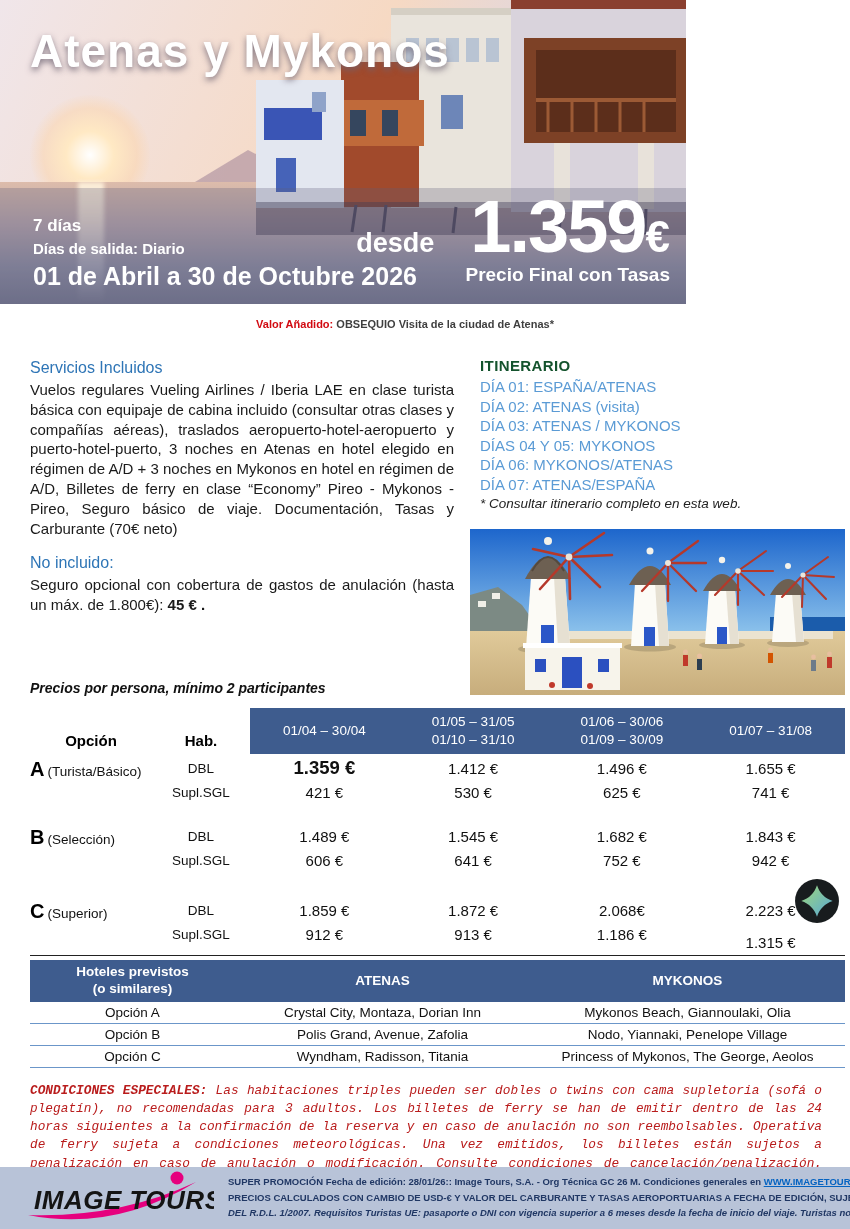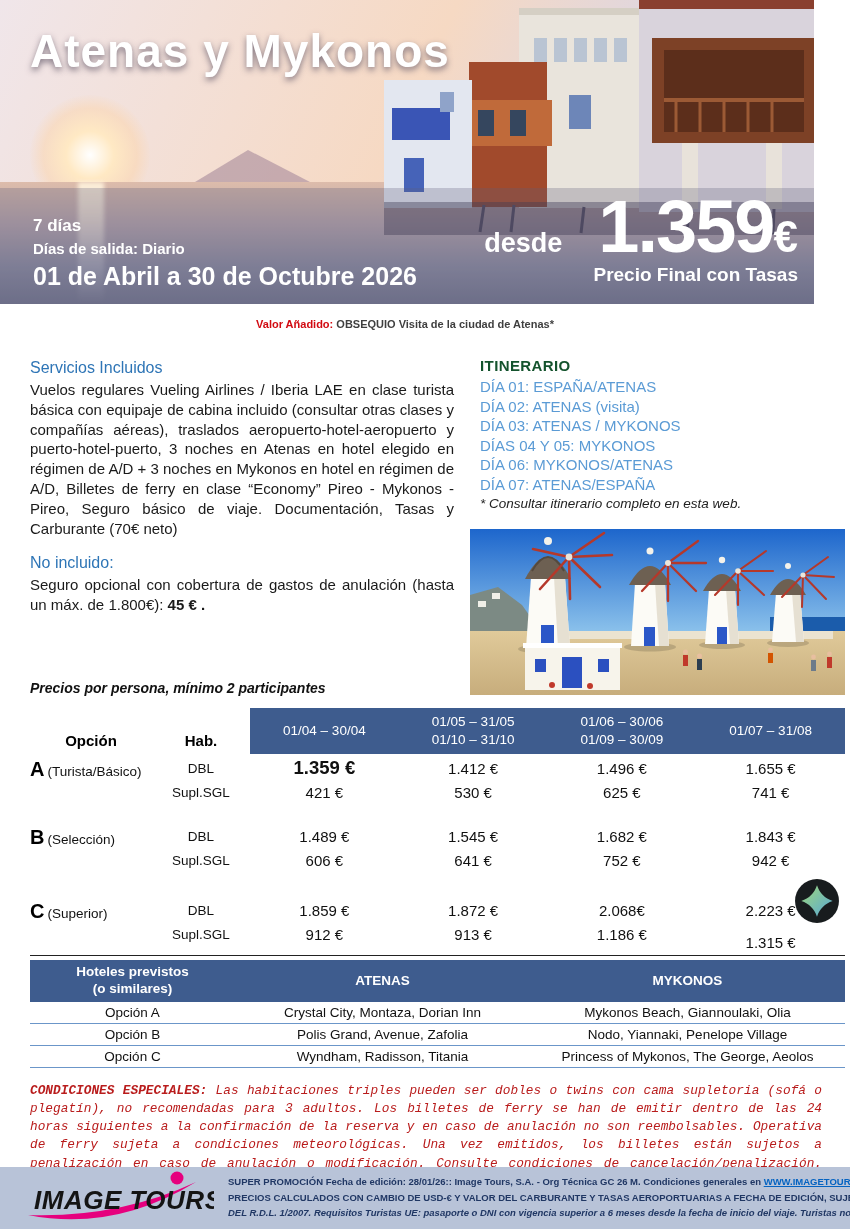--- a/index.html
+++ b/index.html
@@ -1,20 +1,20 @@
 <!DOCTYPE html>
 <html><head>
 <meta charset="utf-8">
 <style>
   * { margin:0; padding:0; box-sizing:border-box; }
   body { background:#888; font-family:"Liberation Sans", sans-serif; }
   .page { position:relative; width:850px; height:1229px; background:#ffffff; margin:0 auto; overflow:hidden; }
 
   
-  .hero { position:absolute; top:0; left:0; width:814px; height:304px; overflow:hidden;
+  .hero { position:absolute; top:0; left:0; width:686px; height:304px; overflow:hidden;
           background:linear-gradient(115deg,#f0e6ea 0%,#f4ded2 30%,#f6d9c3 48%,#ddd6e2 72%,#ccd2e4 100%); }
   .hero-sun { position:absolute; left:30px; top:95px; width:120px; height:120px; border-radius:50%;
           background:radial-gradient(circle,#ffffff 0%,#ffe9c4 28%,#ffd29e66 55%,transparent 72%); }
   .hero-sea { position:absolute; left:0; top:182px; width:850px; height:122px;
           background:linear-gradient(180deg,#ddbcab 0%,#b5a3ab 35%,#8a8aa0 70%,#73758e 100%); }
   .hero-streak { position:absolute; left:78px; top:182px; width:26px; height:122px; filter:blur(2px);
           background:linear-gradient(180deg,rgba(255,242,220,.95),rgba(255,255,255,.25) 60%,rgba(255,255,255,0)); }
   .hero-mountain { position:absolute; left:0; top:0; }
   .hero-buildings { position:absolute; right:0; top:0; }
   .hero-shade { position:absolute; left:0; top:188px; width:850px; height:116px; background:rgba(92,92,122,.28); }

